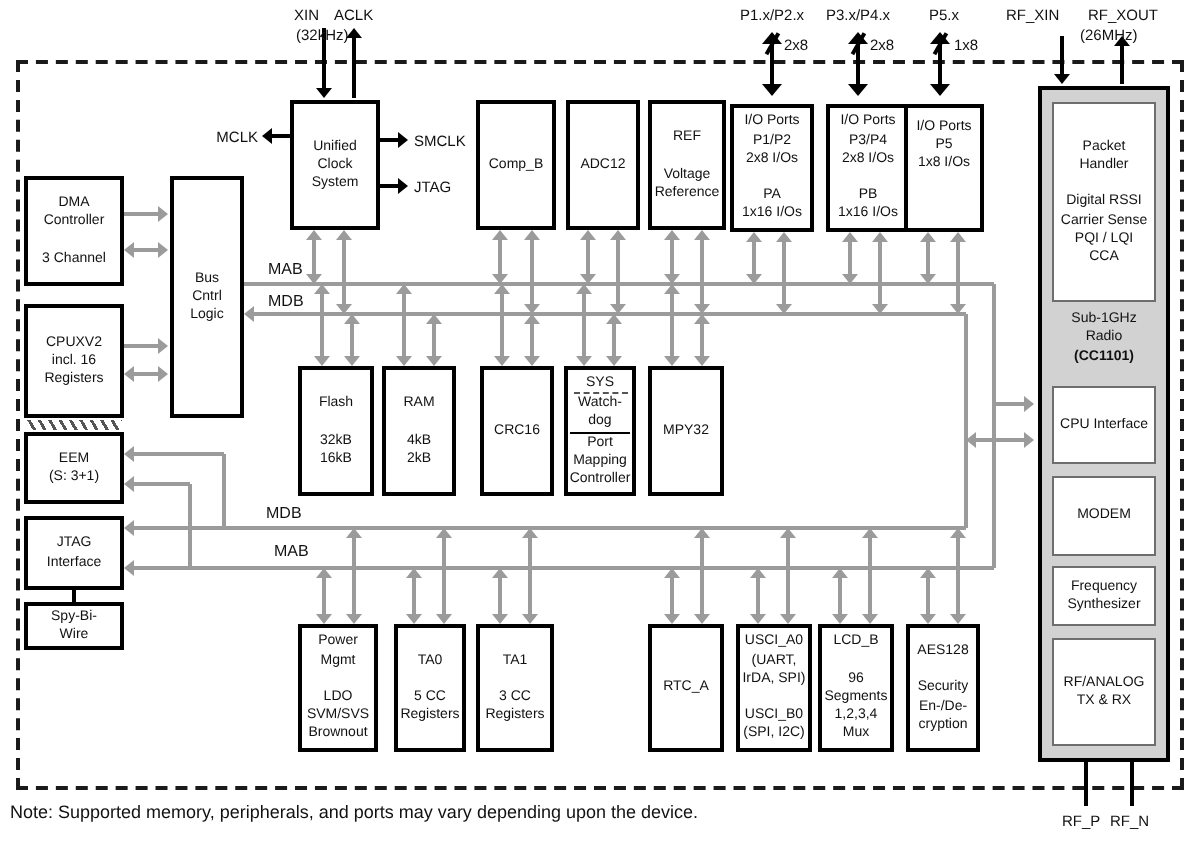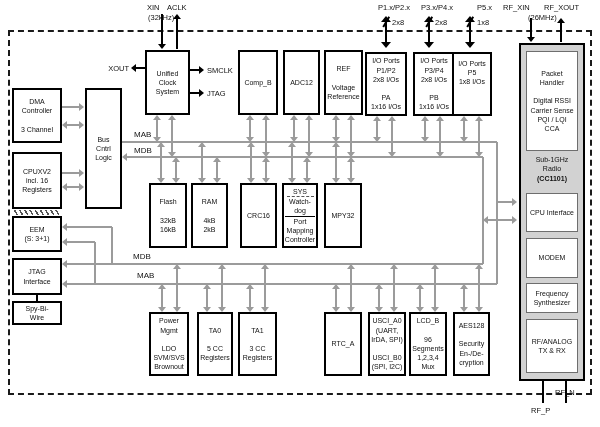--- a/index.html
+++ b/index.html
@@ -4,21 +4,21 @@
 <style>
   html,body{margin:0;padding:0;background:#fff;}
   #stage{position:relative;width:600px;height:427px;background:#fff;overflow:hidden;
          font-family:"Liberation Sans","DejaVu Sans",sans-serif;color:#111;}
   .blk{position:absolute;box-sizing:border-box;border:2px solid #000;background:#fff;
        display:flex;align-items:center;justify-content:center;text-align:center;
        font-size:7px;line-height:1.32;white-space:pre-line;z-index:3;}
   .blk.top{align-items:flex-start;padding-top:5px;}
   .lbl{position:absolute;font-size:7.5px;white-space:nowrap;z-index:4;}
   .buslbl{position:absolute;font-size:8px;white-space:nowrap;z-index:4;}
-  .ctr{text-align:right;}
+  .ctr{text-align:center;}
   #wires{position:absolute;left:0;top:0;width:600px;height:427px;z-index:2;}
   #chip-border{position:absolute;left:8px;top:30px;width:580px;height:361px;
                border:2px dashed #1a1a1a;z-index:1;}
   #radio{position:absolute;left:519px;top:43px;width:66px;height:338px;box-sizing:border-box;
          border:2px solid #000;background:#d2d2d2;z-index:3;}
   .rblk{position:absolute;box-sizing:border-box;border:1px solid #6e6e6e;background:#fff;
         display:flex;align-items:center;justify-content:center;text-align:center;
         font-size:7px;line-height:1.32;white-space:pre-line;z-index:4;}
   #radio-title{position:absolute;left:519px;top:155px;width:66px;text-align:center;
                font-size:7px;line-height:1.35;white-space:pre-line;z-index:4;}
@@ -206,39 +206,39 @@
       <div style="position: absolute; left: 560.25px; top: 20px; width: 1.5px; height: 22px; background: rgb(0, 0, 0);"></div>
       <div style="position: absolute; width: 0px; height: 0px; border-left: 4px solid transparent; border-right: 4px solid transparent; border-bottom: 5px solid rgb(0, 0, 0); left: 557px; top: 18px;"></div>
       <div style="position: absolute; left: 542px; top: 381px; width: 2px; height: 22px; background: rgb(0, 0, 0);"></div>
       <div style="position: absolute; left: 565px; top: 381px; width: 2px; height: 22px; background: rgb(0, 0, 0);"></div>
       <div style="position: absolute; left: 36px; top: 295px; width: 2px; height: 6px; background: rgb(0, 0, 0);"></div>
     </div>
 
   <span class="lbl" style="left:147px;top:3px">XIN</span>
   <span class="lbl" style="left:167px;top:3px">ACLK</span>
   <span class="lbl" style="left:148px;top:13px">(32kHz)</span>
-  <span class="lbl" style="left:102px;top:64px;width:27px;text-align:right">XOUT</span>
+  <span class="lbl" style="left:102px;top:64px;width:27px;text-align:right">MCLK</span>
   <span class="lbl" style="left:207px;top:66px">SMCLK</span>
   <span class="lbl" style="left:207px;top:89px">JTAG</span>
 
   <span class="lbl ctr" style="left:362px;top:3px;width:48px">P1.x/P2.x</span>
   <span class="lbl ctr" style="left:405px;top:3px;width:48px">P3.x/P4.x</span>
   <span class="lbl ctr" style="left:452px;top:3px;width:40px">P5.x</span>
   <span class="lbl" style="left:392px;top:18px">2x8</span>
   <span class="lbl" style="left:435px;top:18px">2x8</span>
   <span class="lbl" style="left:477px;top:18px">1x8</span>
   <div class="slash" style="left:380px;top:21px"></div>
   <div class="slash" style="left:423px;top:21px"></div>
   <div class="slash" style="left:464px;top:21px"></div>
 
   <span class="lbl" style="left:503px;top:3px">RF_XIN</span>
   <span class="lbl" style="left:544px;top:3px">RF_XOUT</span>
-  <span class="lbl" style="left:528px;top:13px">(26MHz)</span>
+  <span class="lbl" style="left:540px;top:13px">(26MHz)</span>
   <span class="lbl" style="left:531px;top:406px">RF_P</span>
-  <span class="lbl" style="left:555px;top:388px">RF_N</span>
+  <span class="lbl" style="left:555px;top:406px">RF_N</span>
 
   <span class="buslbl" style="left:134px;top:130px">MAB</span>
   <span class="buslbl" style="left:134px;top:146px">MDB</span>
   <span class="buslbl" style="left:133px;top:252px">MDB</span>
   <span class="buslbl" style="left:137px;top:271px">MAB</span>
 
   <div class="blk" style="left:12px;top:88px;width:50px;height:55px"><span>DMA
 Controller
 
 3 Channel</span></div>
@@ -345,13 +345,14 @@
 CCA</span></div>
   <div id="radio-title"><span>Sub-1GHz
 Radio</span><b>(CC1101)</b></div>
   <div class="rblk" style="left:526px;top:193px;width:52px;height:39px"><span>CPU Interface</span></div>
   <div class="rblk" style="left:526px;top:238px;width:52px;height:40px"><span>MODEM</span></div>
   <div class="rblk" style="left:526px;top:283px;width:52px;height:30px"><span>Frequency
 Synthesizer</span></div>
   <div class="rblk" style="left:526px;top:319px;width:52px;height:54px"><span>RF/ANALOG
 TX &amp; RX</span></div>
 
+  <div id="note">Note: Supported memory, peripherals, and ports may vary depending upon the device.</div>
 </div>
 
 </body></html>

